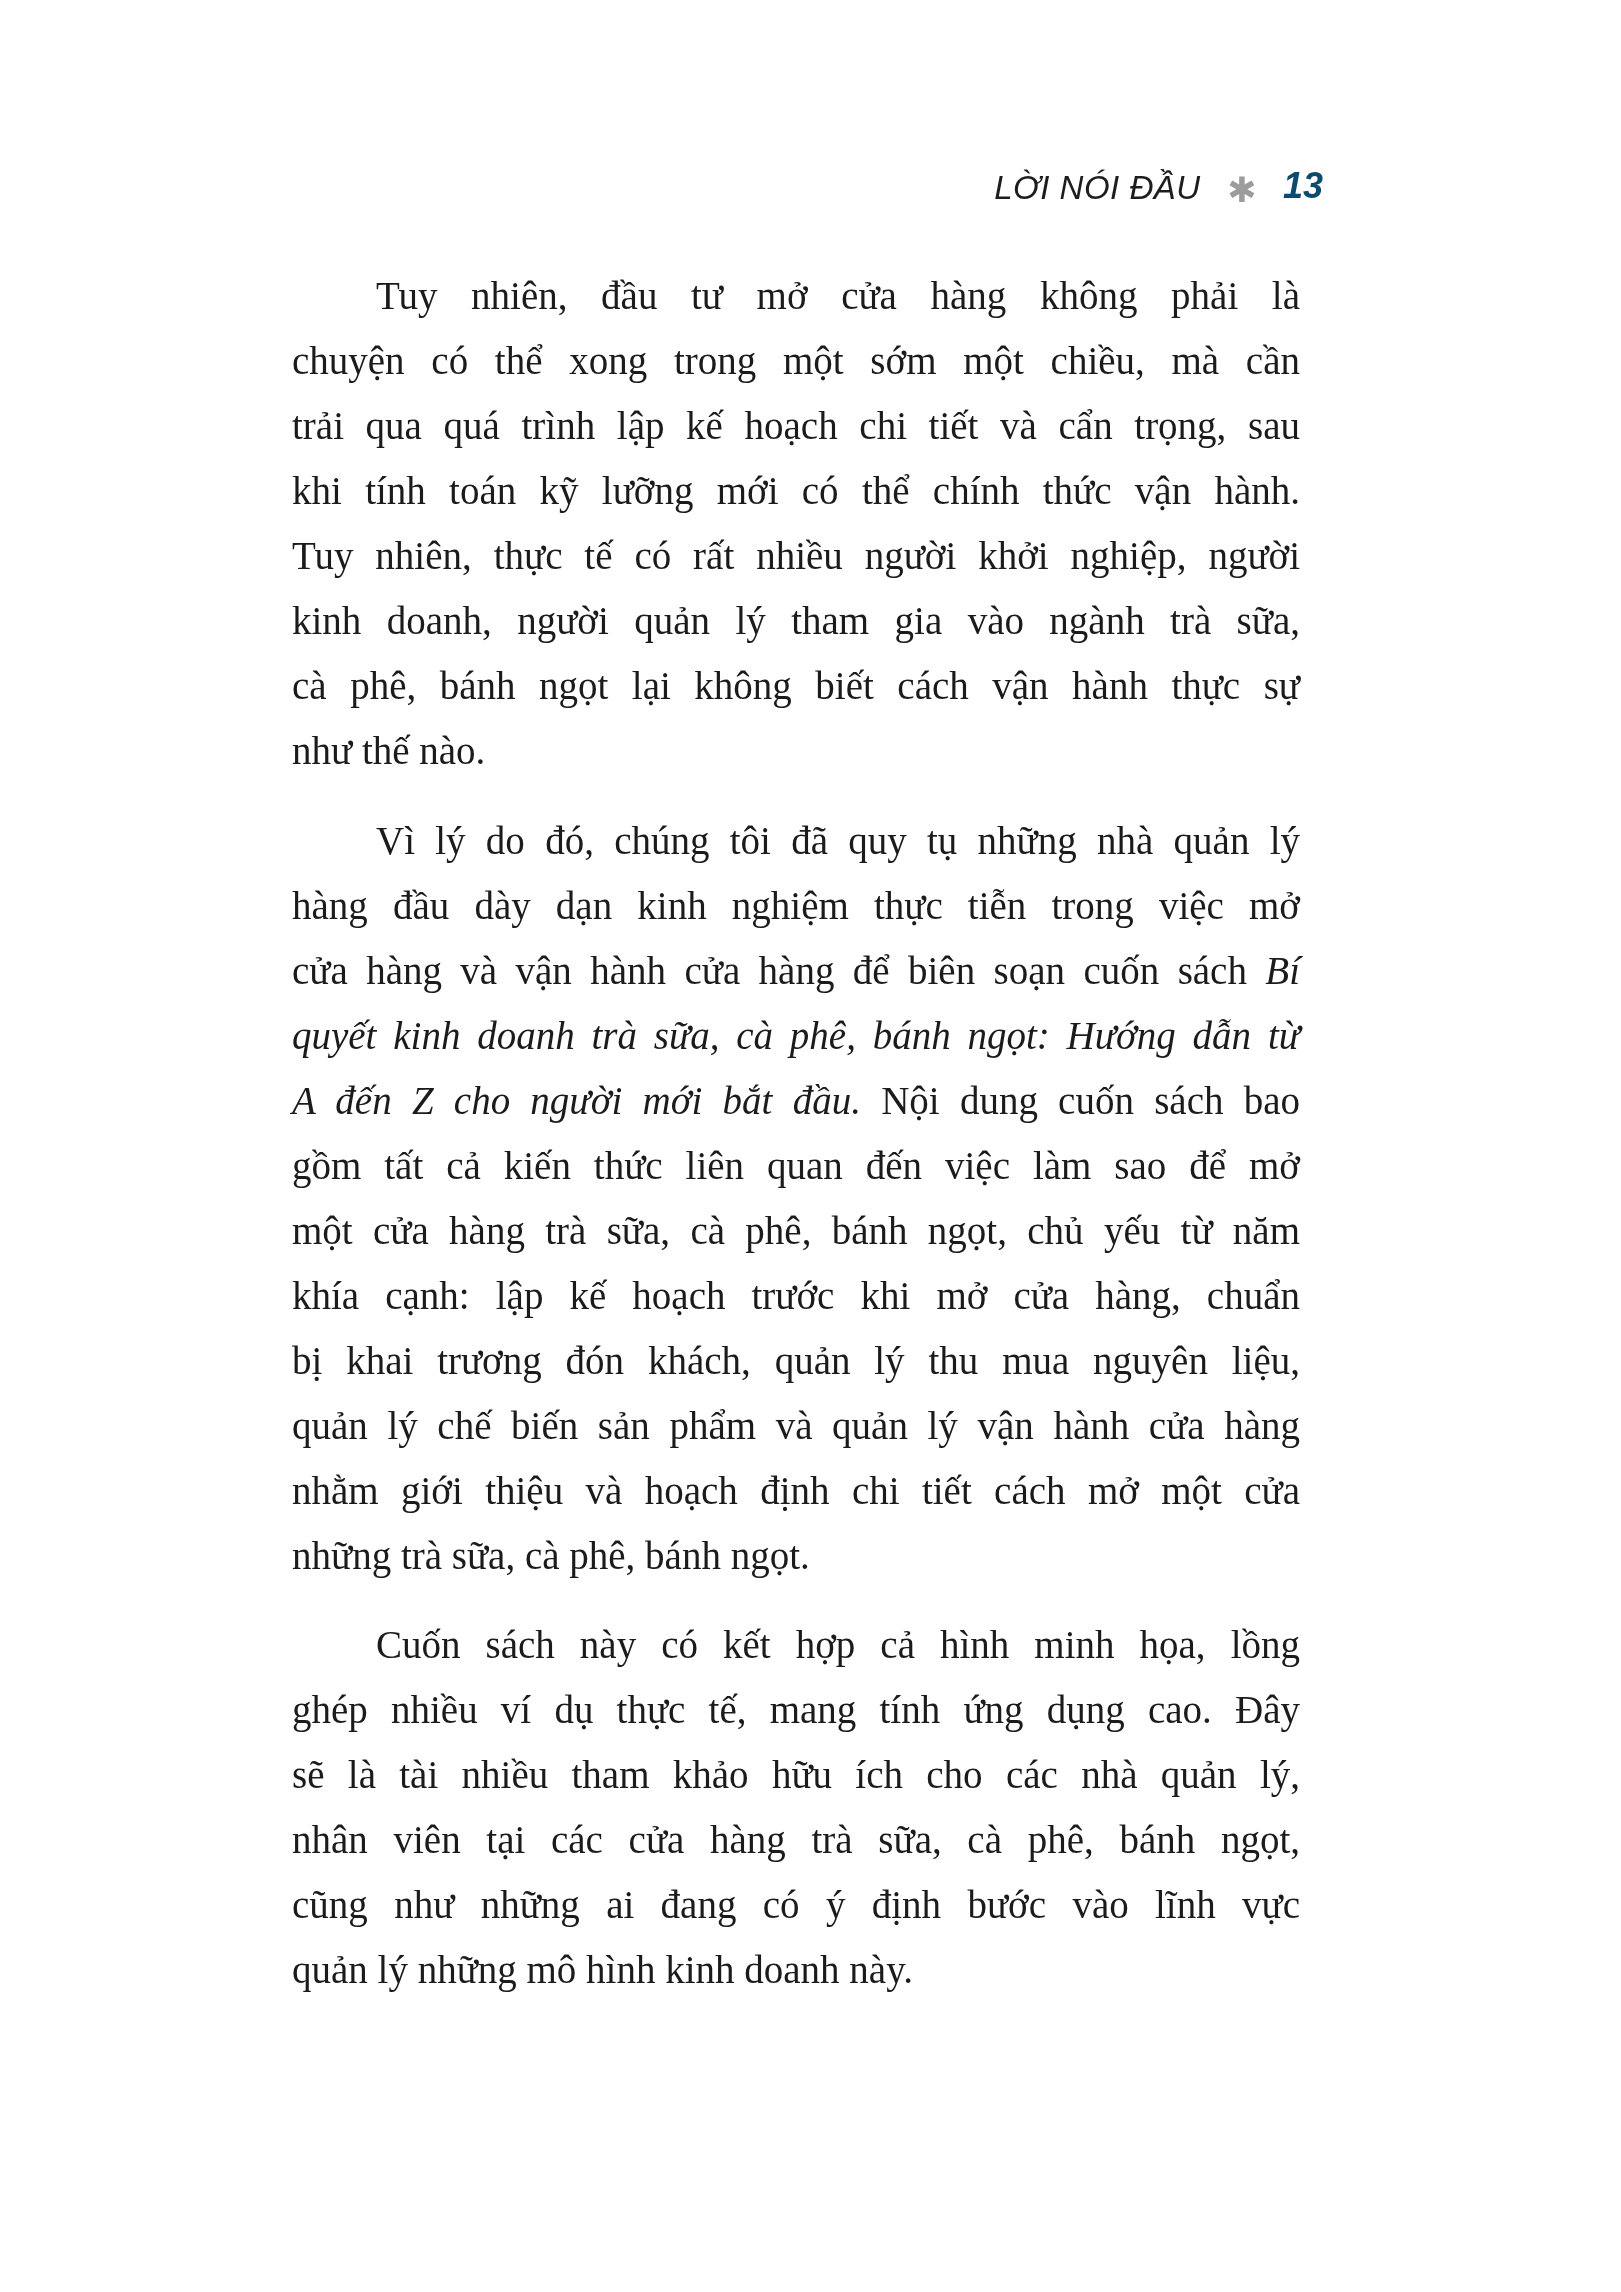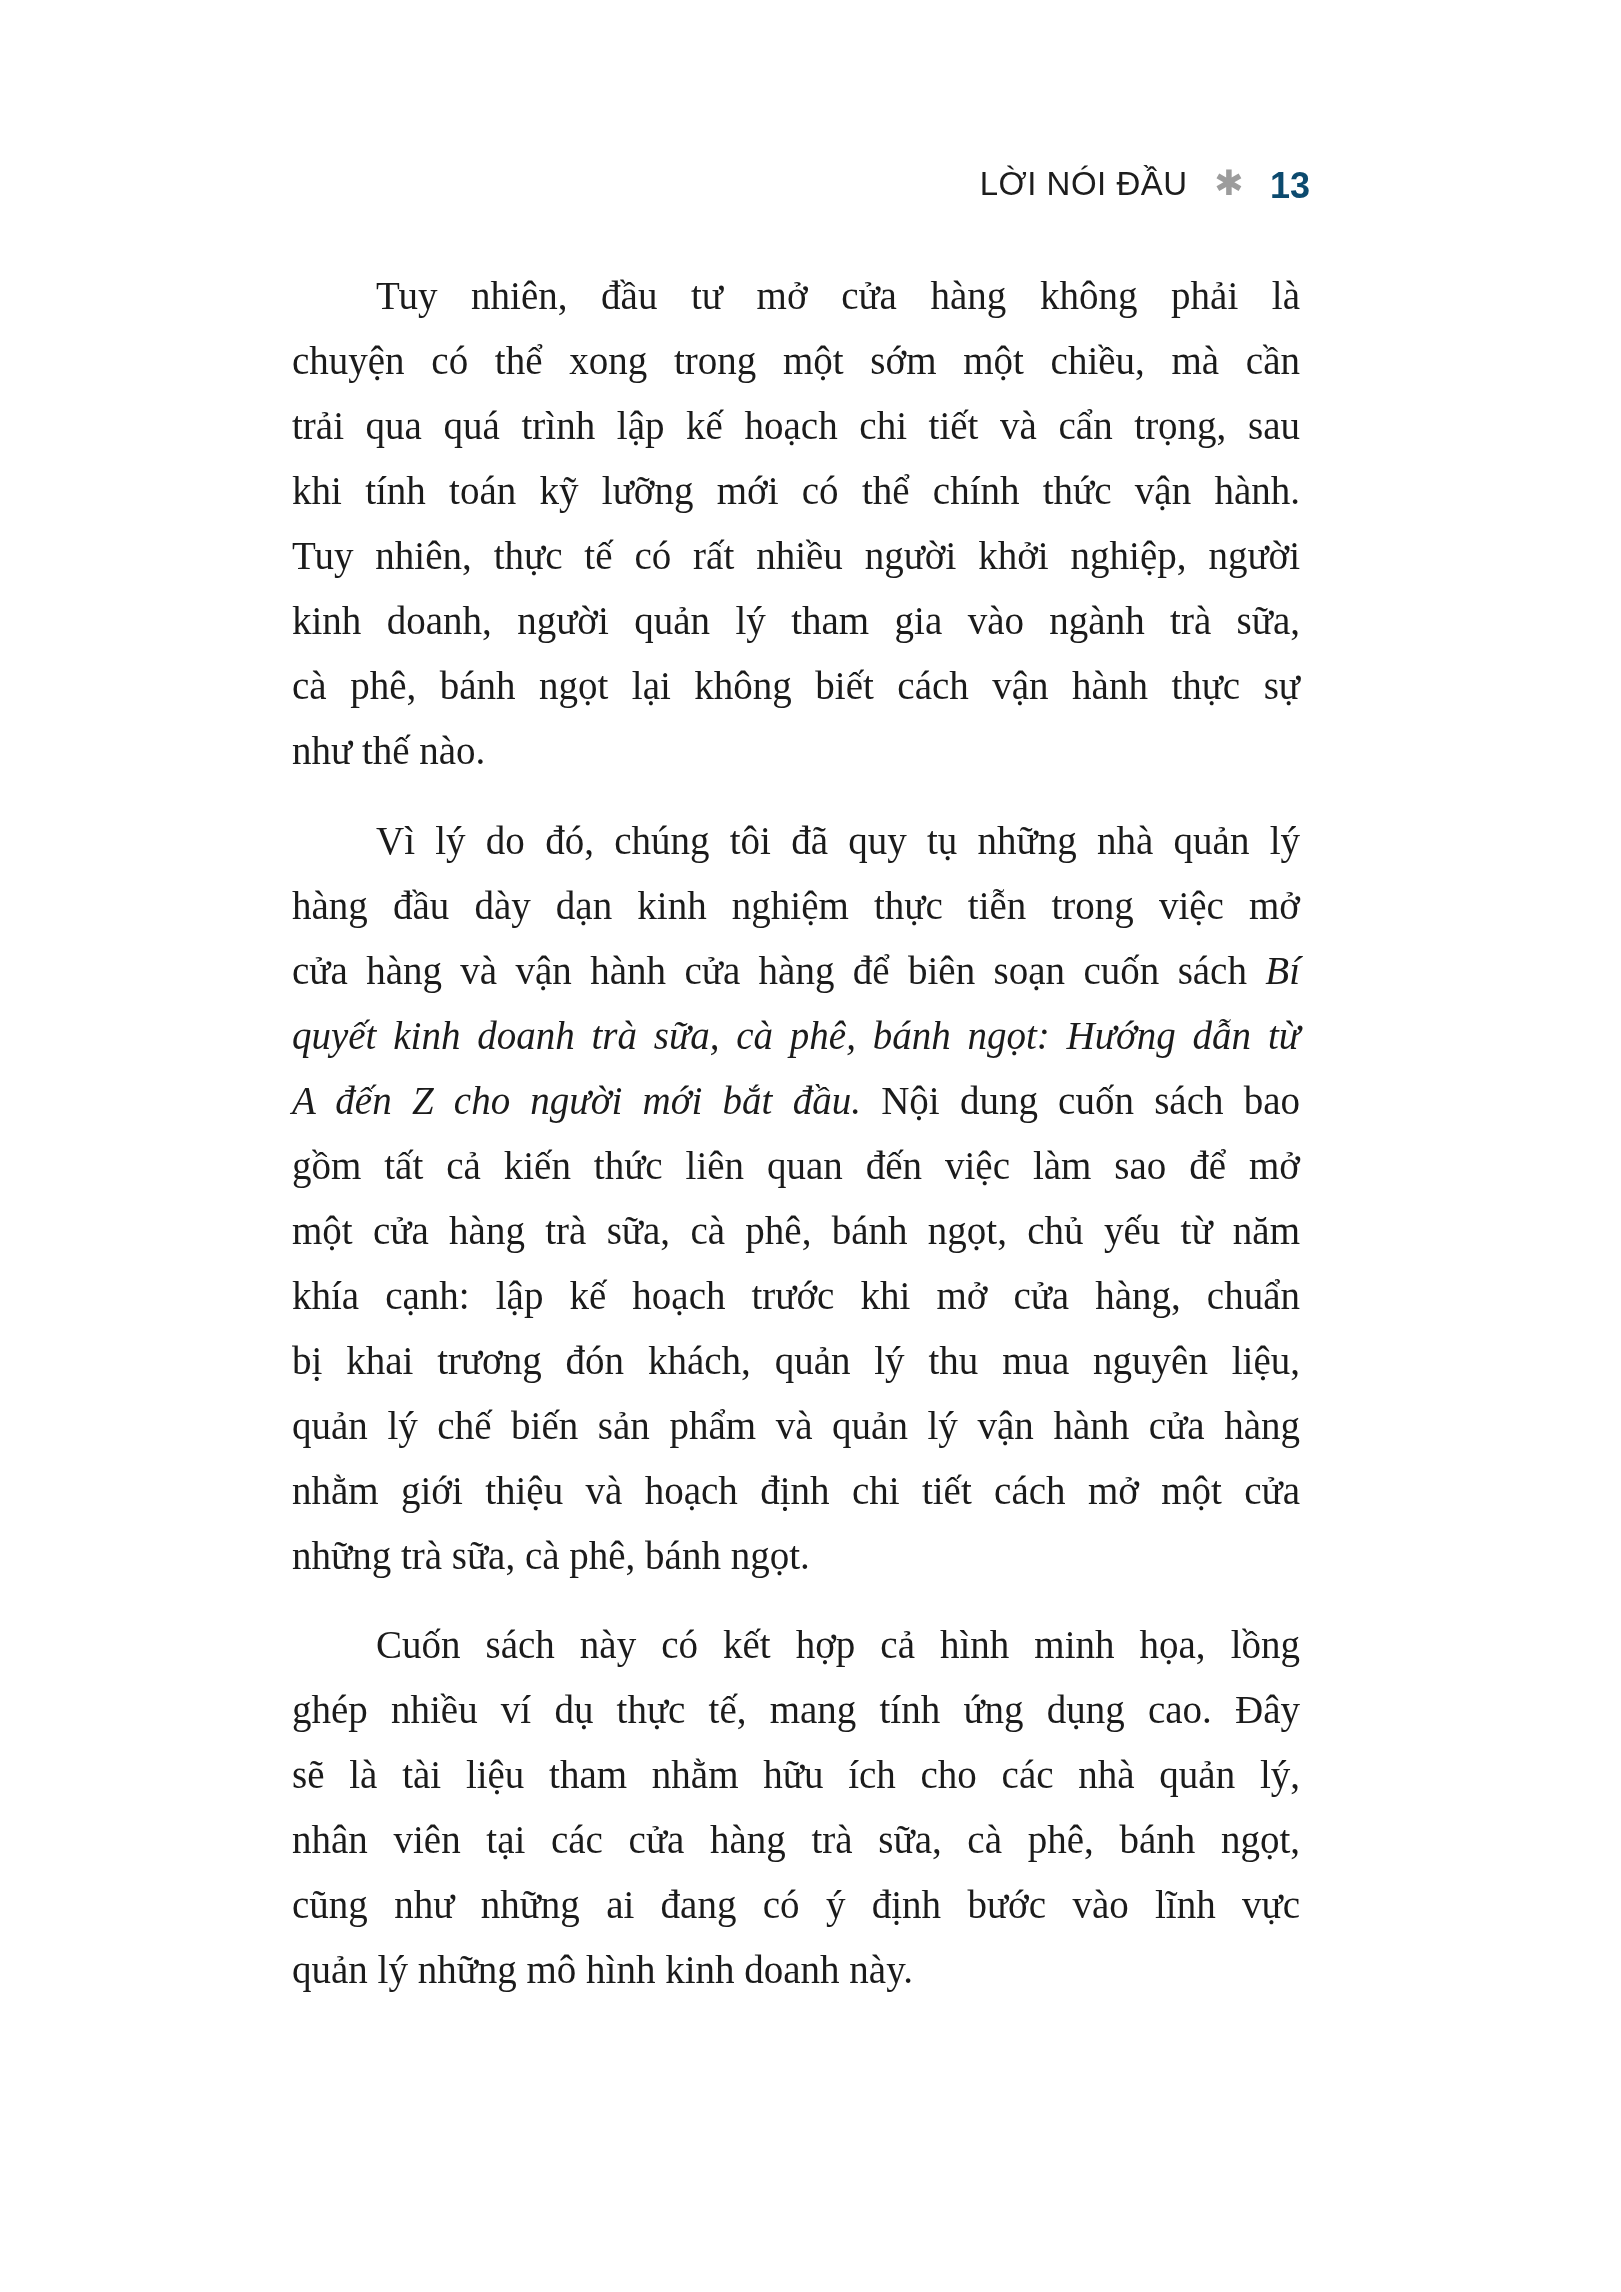--- a/index.html
+++ b/index.html
@@ -13,25 +13,26 @@
     height: 2293px;
     background: #ffffff;
     overflow: hidden;
     font-family: "Liberation Serif", serif;
   }
 
   
   .running-header {
     position: absolute;
     top: 165px;
-    right: 311px;
+    right: 298px;
     display: flex;
-    align-items: flex-start;
+    align-items: flex-end;
     gap: 26.5px;
     white-space: nowrap;
+    font-style: italic;
   }
   .running-header .section-title {
     font-family: "Liberation Sans", sans-serif;
     font-size: 33px;
     font-weight: 400;
     letter-spacing: 0.5px;
     color: #1d1d1d;
   }
   .running-header .separator {
     font-family: "DejaVu Sans", sans-serif;
@@ -101,21 +102,21 @@
         <div class="line"><span>một cửa hàng trà sữa, cà phê, bánh ngọt, chủ yếu từ năm</span></div>
         <div class="line"><span>khía cạnh: lập kế hoạch trước khi mở cửa hàng, chuẩn</span></div>
         <div class="line"><span>bị khai trương đón khách, quản lý thu mua nguyên liệu,</span></div>
         <div class="line"><span>quản lý chế biến sản phẩm và quản lý vận hành cửa hàng</span></div>
         <div class="line"><span>nhằm giới thiệu và hoạch định chi tiết cách mở một cửa</span></div>
         <div class="line last"><span>những trà sữa, cà phê, bánh ngọt.</span></div>
       </div>
       <div class="para">
         <div class="line indent"><span>Cuốn sách này có kết hợp cả hình minh họa, lồng</span></div>
         <div class="line"><span>ghép nhiều ví dụ thực tế, mang tính ứng dụng cao. Đây</span></div>
-        <div class="line"><span>sẽ là tài liệu tham nhằm hữu ích cho các nhà quản lý,</span></div>
+        <div class="line"><span>sẽ là tài nhiều tham khảo hữu ích cho các nhà quản lý,</span></div>
         <div class="line"><span>nhân viên tại các cửa hàng trà sữa, cà phê, bánh ngọt,</span></div>
         <div class="line"><span>cũng như những ai đang có ý định bước vào lĩnh vực</span></div>
         <div class="line last"><span>quản lý những mô hình kinh doanh này.</span></div>
       </div>
     </div>
 
 </div>
 
 
 </body></html>

